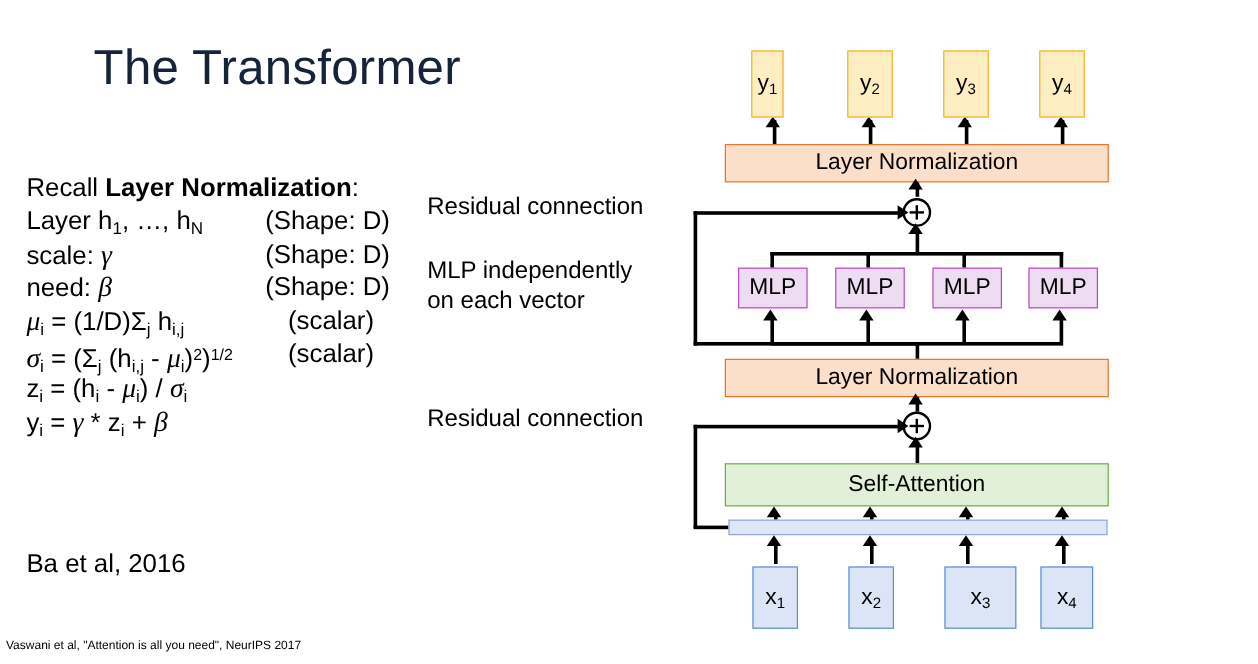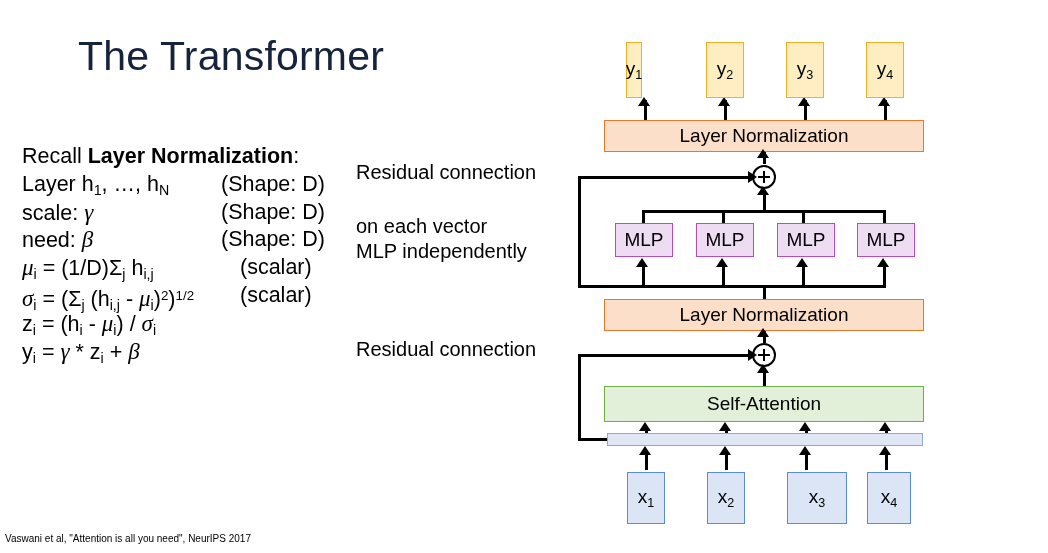--- a/index.html
+++ b/index.html
@@ -88,39 +88,40 @@
       <span class="col2b">(scalar)</span>
     </div>
     <div class="ln">
       z<sub>i</sub> = (h<sub>i</sub> - <span class="mi">μ</span><sub>i</sub>) / <span class="mi">σ</span><sub>i</sub>
     </div>
     <div class="ln">
       y<sub>i</sub> = <span class="mi">γ</span> * z<sub>i</sub> + <span class="mi">β</span>
     </div>
   </div>
 
+  <div id="ba-citation">Ba et al, 2016</div>
   <div id="footer-note">Vaswani et al, "Attention is all you need", NeurIPS 2017</div>
 
   <div class="annot" id="annot-residual-top">Residual connection</div>
   <div class="annot" id="annot-mlp">
+    <div>MLP independently</div>
     <div>on each vector</div>
-    <div>MLP independently</div>
   </div>
   <div class="annot" id="annot-residual-bottom">Residual connection</div>
 
   <div class="vline" style="left:644px;top:100px;height:22px;"></div>
   <div class="arrow-up" style="left:638px;top:97px;"></div>
   <div class="vline" style="left:724px;top:100px;height:22px;"></div>
   <div class="arrow-up" style="left:718px;top:97px;"></div>
   <div class="vline" style="left:804px;top:100px;height:22px;"></div>
   <div class="arrow-up" style="left:798px;top:97px;"></div>
   <div class="vline" style="left:884px;top:100px;height:22px;"></div>
   <div class="arrow-up" style="left:878px;top:97px;"></div>
 
-  <div class="dgbox ybox" style="left:626px;top:42px;width:16px;height:56px;">
+  <div class="dgbox ybox" style="left:626px;top:42px;width:27px;height:56px;">
     <span><span>y</span><sub>1</sub></span>
   </div>
   <div class="dgbox ybox" style="left:706px;top:42px;width:38px;height:56px;">
     <span><span>y</span><sub>2</sub></span>
   </div>
   <div class="dgbox ybox" style="left:786px;top:42px;width:38px;height:56px;">
     <span><span>y</span><sub>3</sub></span>
   </div>
   <div class="dgbox ybox" style="left:866px;top:42px;width:38px;height:56px;">
     <span><span>y</span><sub>4</sub></span>

